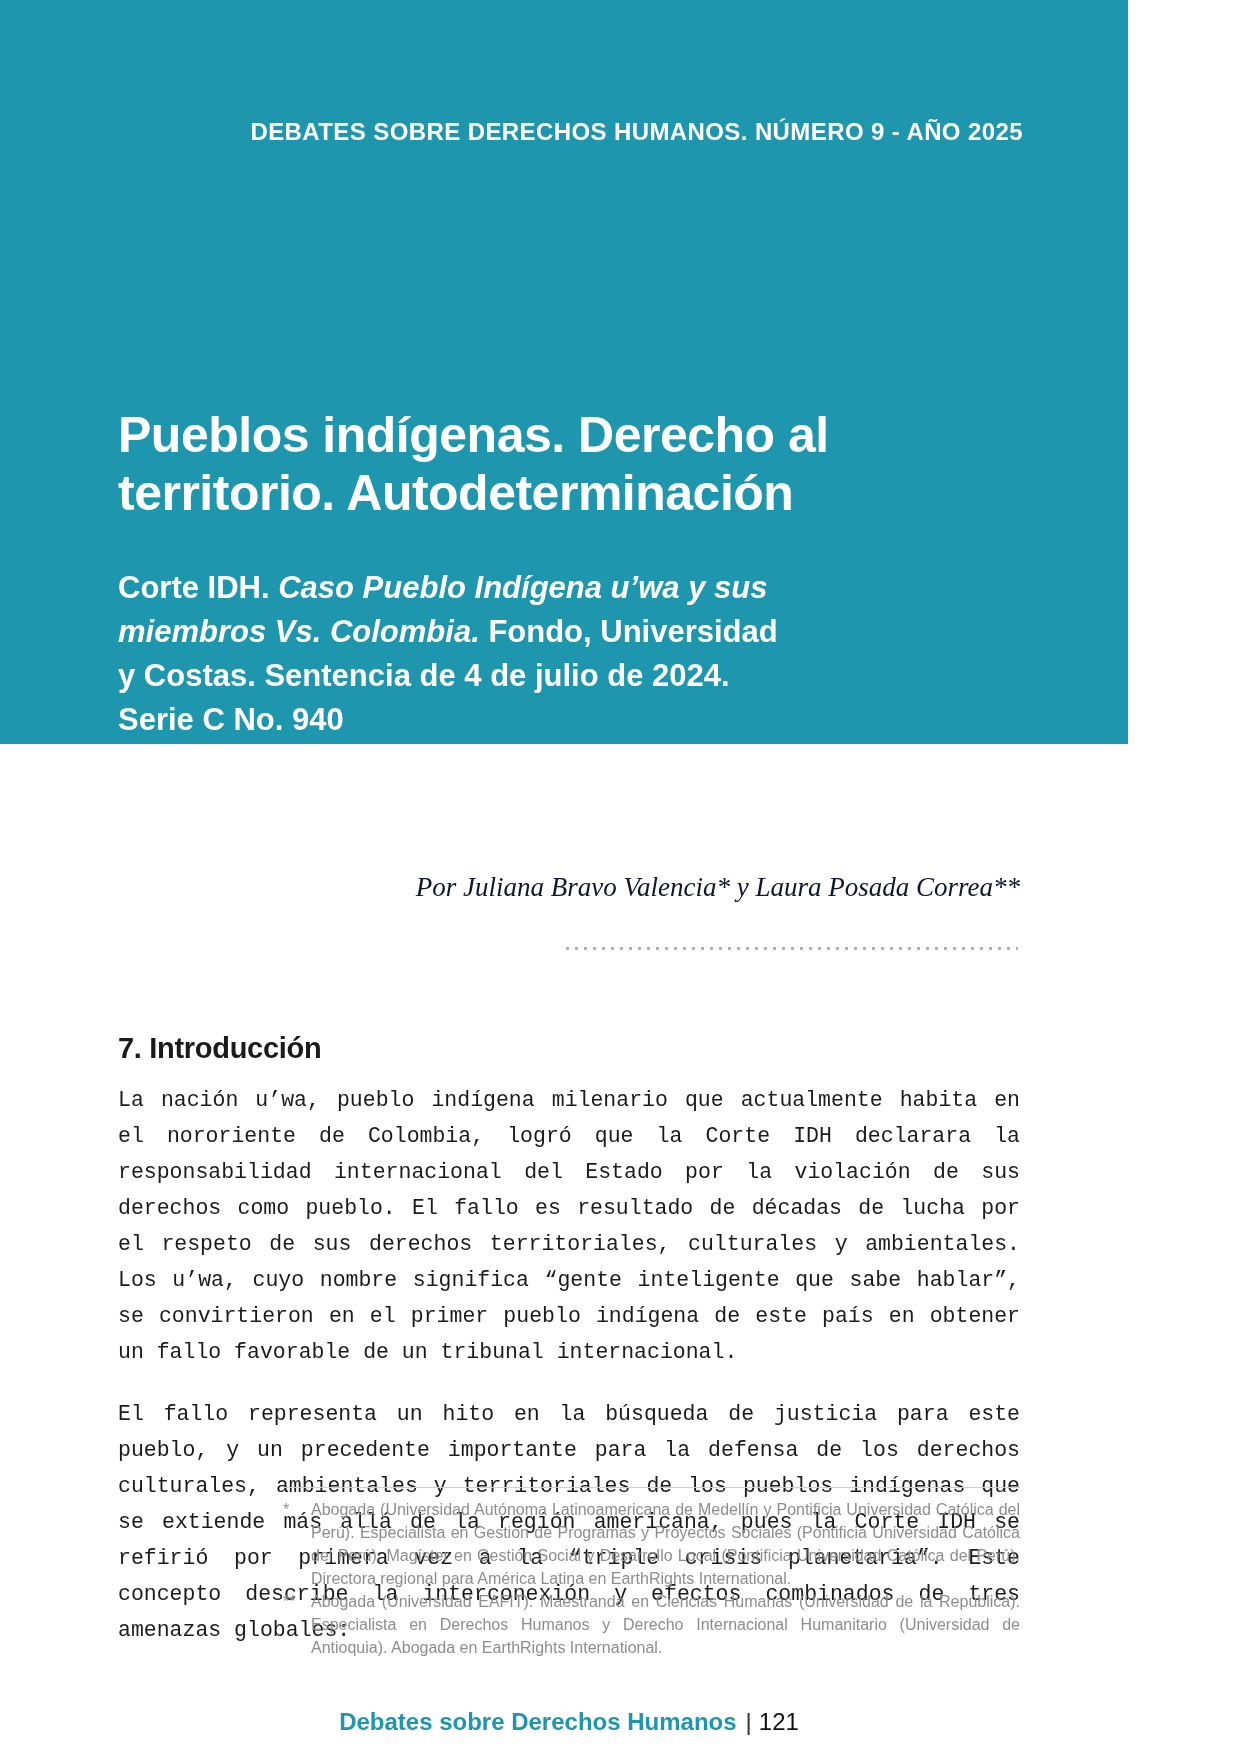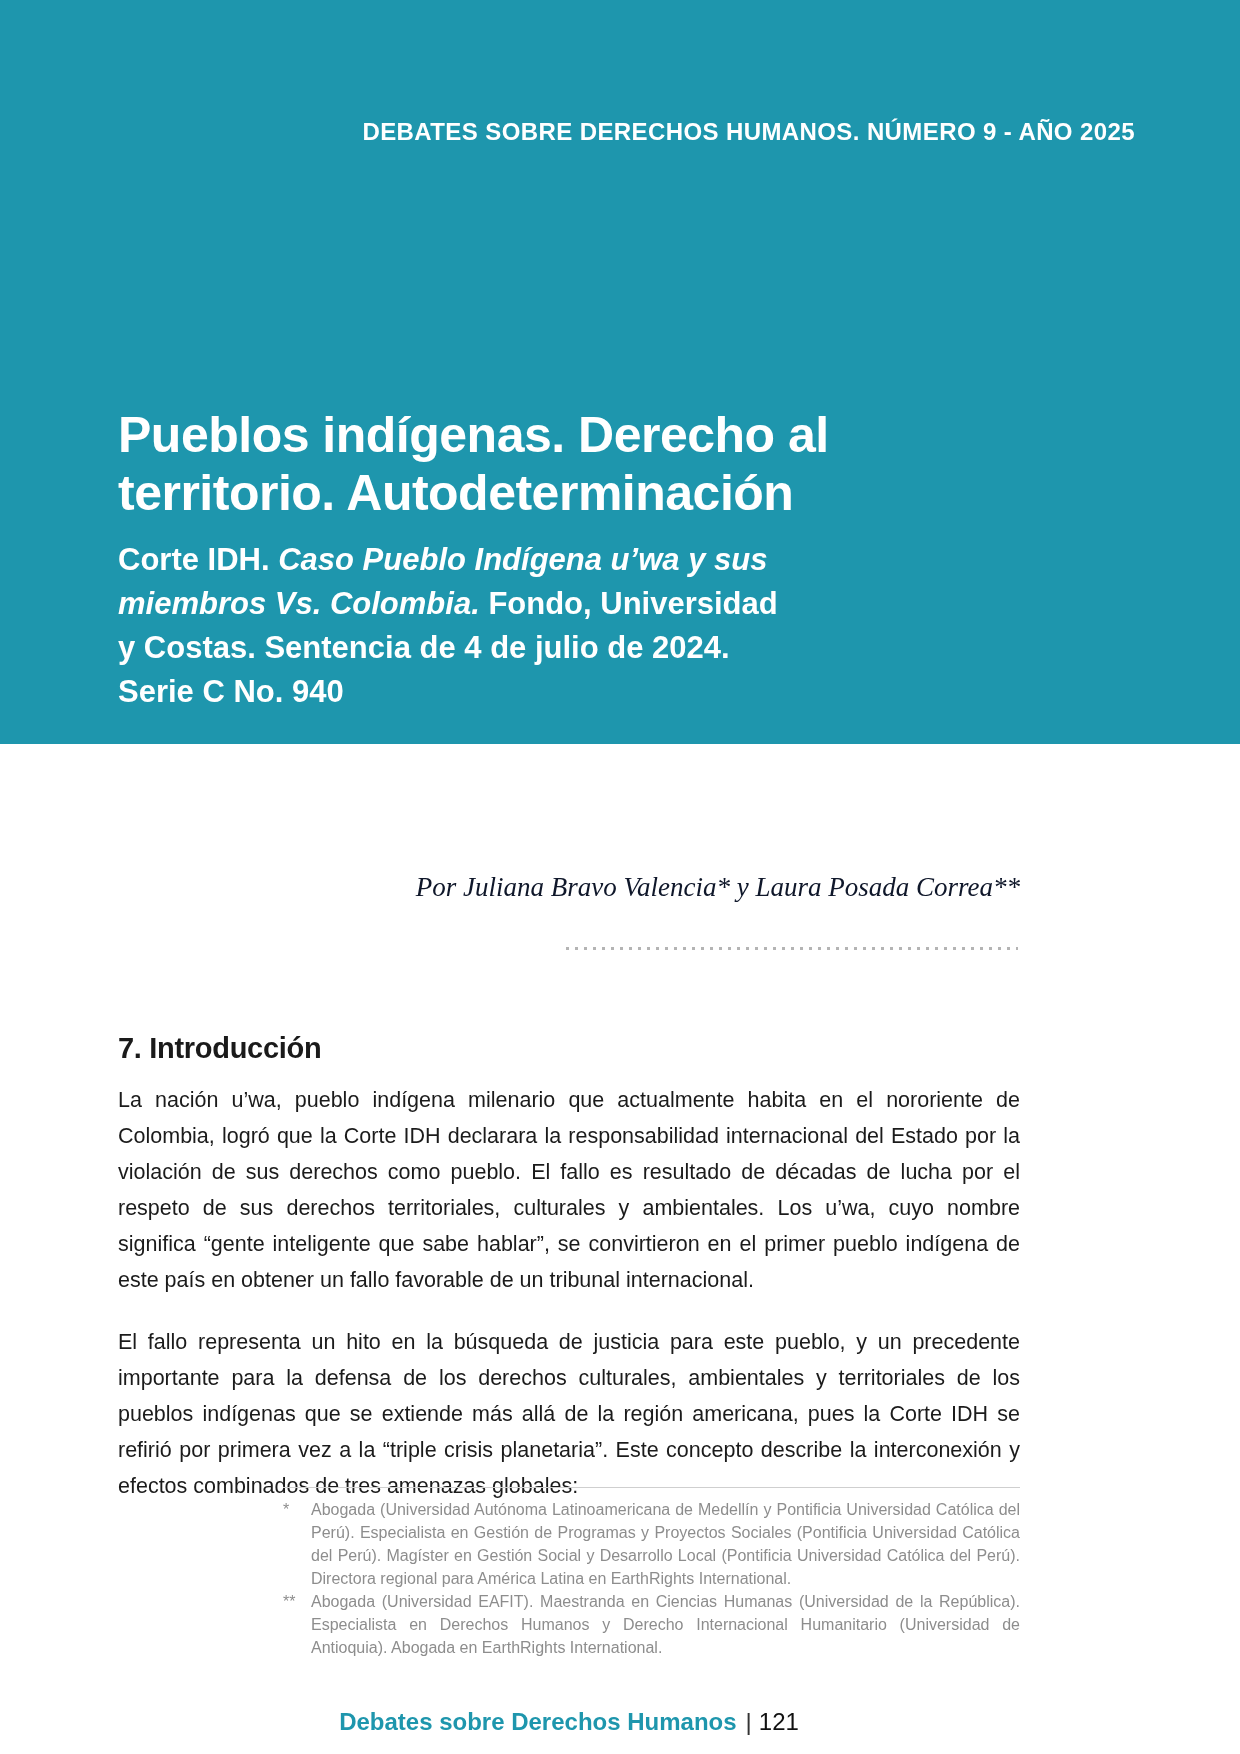--- a/index.html
+++ b/index.html
@@ -5,35 +5,35 @@
   html,body{margin:0;padding:0;background:#ffffff;}
   .page{
     position:relative;
     width:1240px;height:1754px;
     background:#ffffff;
     overflow:hidden;
     font-family:"Liberation Sans",sans-serif;
   }
   
   .banner{
-    position:absolute;left:0;top:0;width:1240px;height:744px;
+    position:absolute;left:0;top:0;width:1128px;height:744px;
     background:#1e96ad;
   }
   .issue-line{
     position:absolute;top:118px;right:105px;
     color:#ffffff;font-weight:700;font-size:24px;
     letter-spacing:0.4px;white-space:nowrap;
   }
   .title{
     position:absolute;left:118px;top:406px;
     color:#ffffff;font-weight:700;font-size:50px;line-height:58px;
     letter-spacing:-0.5px;white-space:nowrap;
   }
   .subtitle{
-    position:absolute;left:118px;top:538px;
+    position:absolute;left:118px;top:566px;
     color:#ffffff;font-weight:700;font-size:31px;line-height:44px;
     white-space:nowrap;
   }
   .subtitle .it{font-style:italic;}
   
   .byline{
     position:absolute;top:872px;right:220px;
     font-family:"Liberation Serif",serif;font-style:italic;
     font-size:27px;color:#0f172a;white-space:nowrap;
   }
@@ -41,21 +41,21 @@
     position:absolute;top:947px;right:222px;width:452px;height:3px;
     background-image:repeating-linear-gradient(to right,#b4b4b4 0 3px,transparent 3px 9px);
   }
   
   .main{position:absolute;left:118px;top:1030px;width:902px;}
   .heading{
     font-size:29px;font-weight:700;color:#1a1a1a;
     letter-spacing:-0.3px;margin:0 0 16px 0;line-height:36px;
   }
   .para{
-    font-family:Liberation Sans, sans-serif;
+    font-family:Liberation Mono, monospace;
     font-size:21.5px;line-height:36px;text-align:justify;
     color:#1b1b1b;margin:0 0 0 0;
   }
   .para + .para{margin-top:26px;}
   
   .footnotes{
     position:absolute;left:283px;top:1487px;width:737px;
     border-top:1px solid #cfcfcf;padding-top:10px;
     color:#8d8d8d;font-size:16px;line-height:23px;
   }

